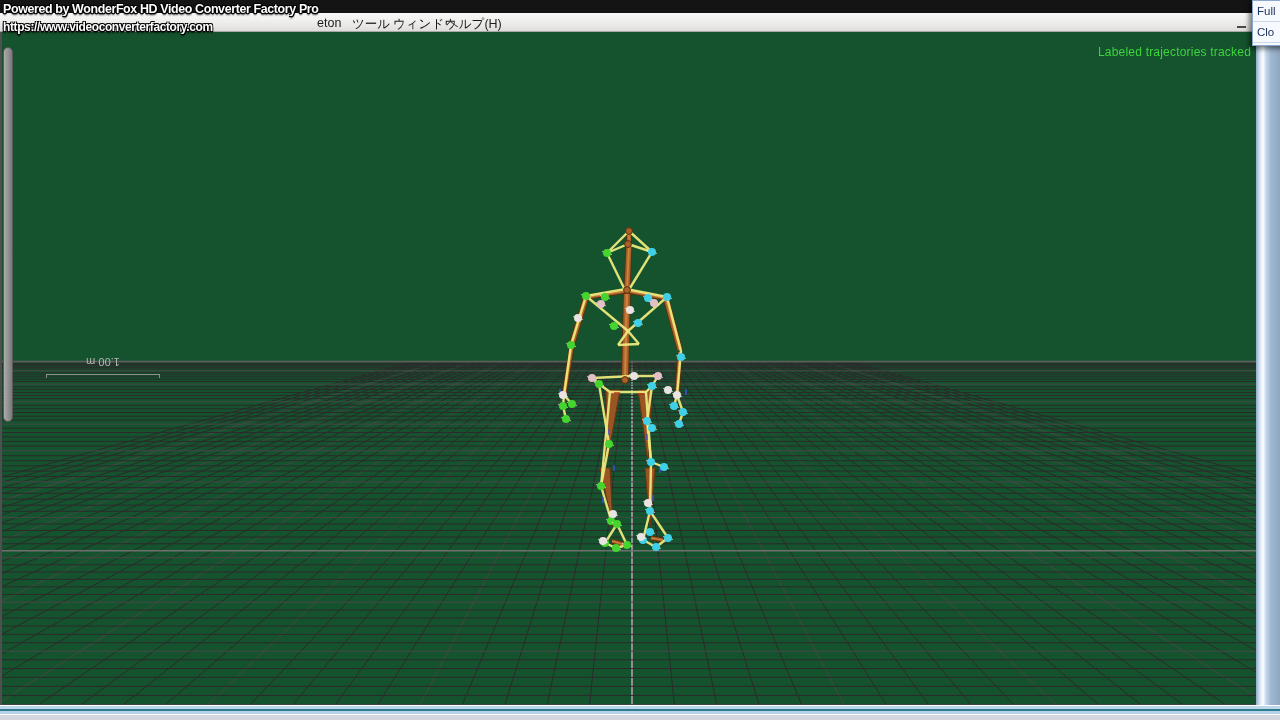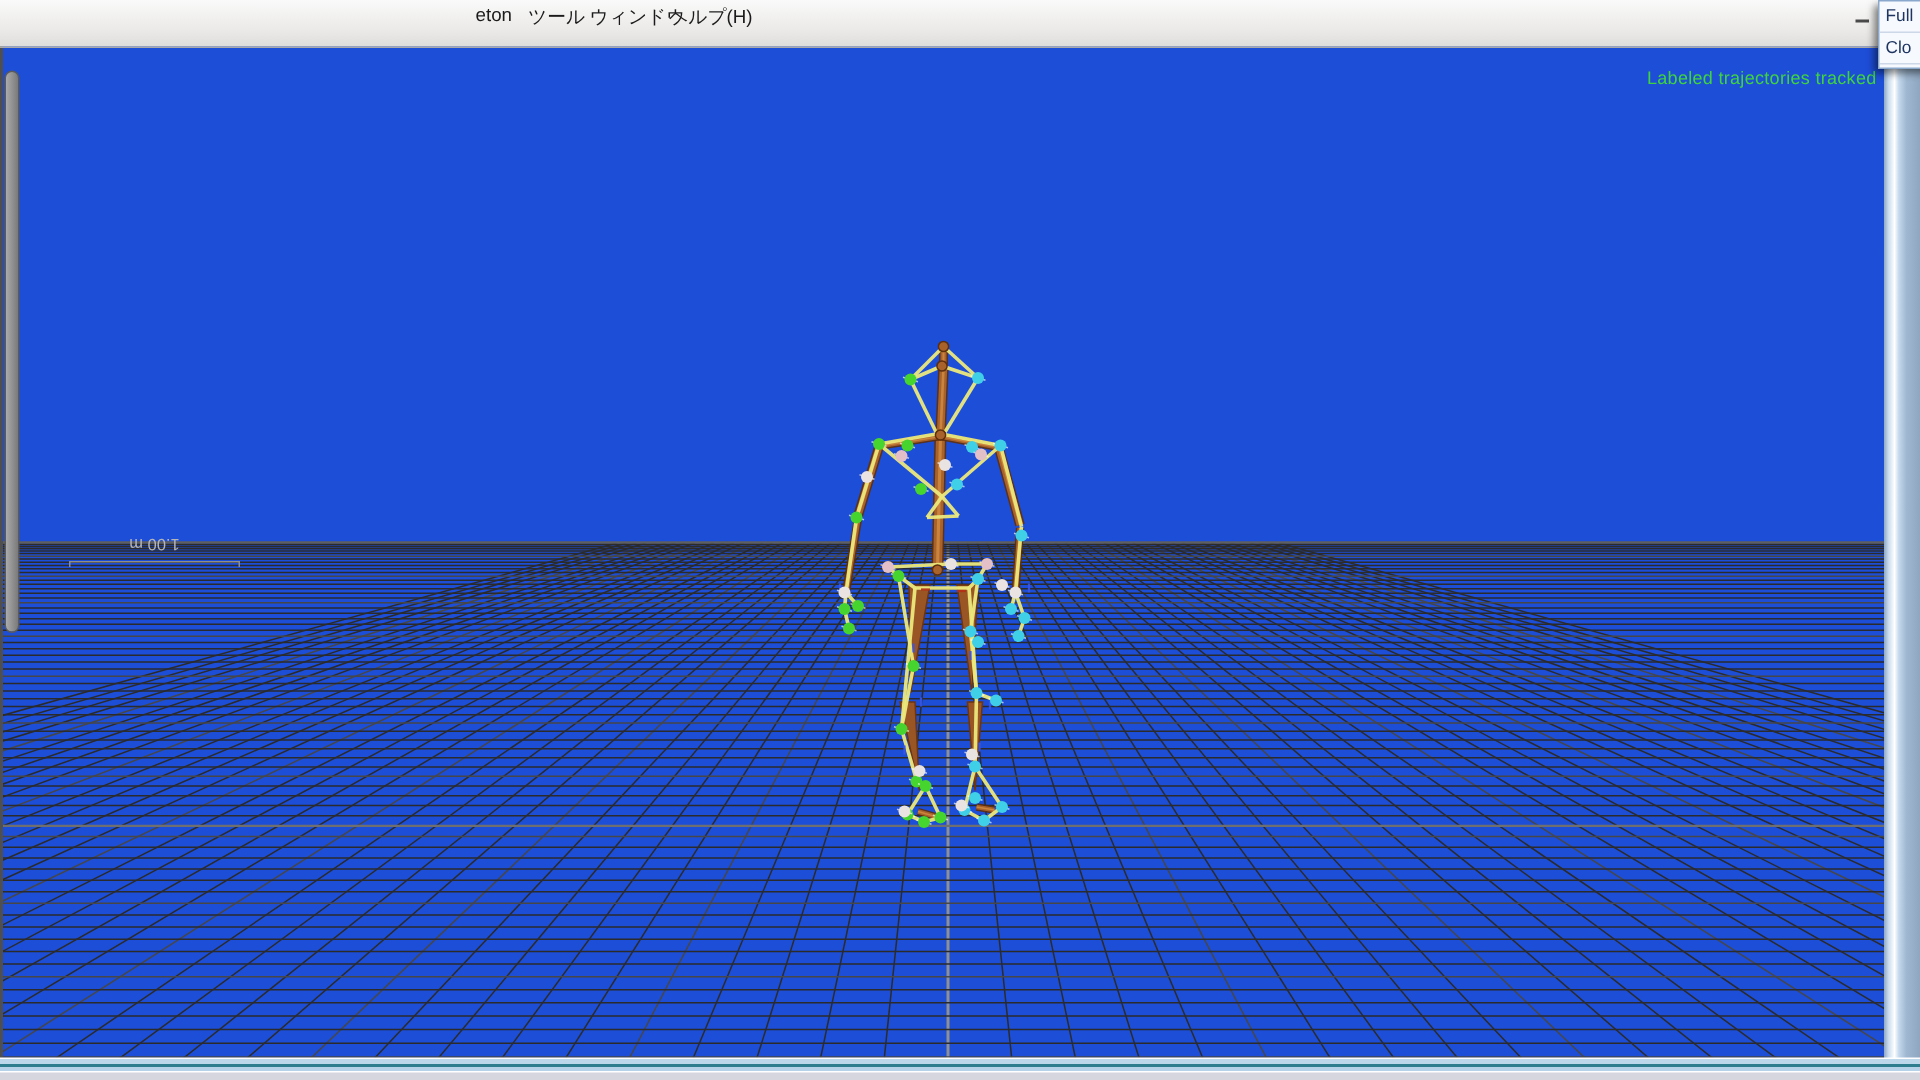--- a/index.html
+++ b/index.html
@@ -3,36 +3,36 @@
 <meta charset="utf-8">
 <style>
   * { margin:0; padding:0; box-sizing:border-box; }
   html,body { width:1280px; height:720px; overflow:hidden; background:#000; }
   .window {
     position:relative; width:1280px; height:720px; overflow:hidden;
     background:#141414; font-family:"Liberation Sans", sans-serif;
   }
   
   .menubar {
-    position:absolute; left:0; top:0; width:1280px; height:32px;
+    position:absolute; left:0; top:13px; width:1280px; height:19px;
     background:linear-gradient(#fafafa,#e9e8e6 70%,#dedddb);
     border-bottom:1px solid #a9a9a9; z-index:3;
   }
   .menu-item {
     position:absolute; top:3px; font-size:12.5px; color:#1b1b1b;
     white-space:nowrap; cursor:default;
   }
   .win-btn { position:absolute; z-index:3; }
   .btn-min { left:1235px; top:5px; width:15px; height:12px; }
   .btn-min::after { content:""; position:absolute; left:2px; bottom:2px; width:9px; height:2px; background:#4a4a4a; }
   .btn-restore { left:1254px; top:4px; width:12px; height:11px; border:2px solid #4a4a4a; background:transparent; }
   
   .viewport {
     position:absolute; left:0; top:20px; width:1280px; height:686px;
-    background:#1d4ed8; z-index:1; overflow:hidden;
+    background:#14532d; z-index:1; overflow:hidden;
   }
   .left-edge { position:absolute; left:0; top:20px; width:2px; height:686px; background:#4f4f4f; z-index:2; }
   .scene-svg { position:absolute; left:0; top:0; width:1280px; height:720px; z-index:1; pointer-events:none; }
   .status-text {
     position:absolute; top:25px; left:1098px; font-size:12px; letter-spacing:.2px;
     z-index:2; white-space:nowrap;
   }
   .scalebar { position:absolute; left:46px; top:336px; width:114px; height:20px; z-index:2; }
   .scalebar-text {
     display:block; text-align:center; font-size:11px; color:#b5b5b5;
@@ -443,20 +443,24 @@
       <span class="scalebar-tick tick-l"></span>
       <span class="scalebar-tick tick-r"></span>
     </div>
 
     <div class="frame-counter">0/48</div>
   </div>
 
   <div class="left-edge"></div>
   <div class="scroll-thumb"></div>
 
+  <div class="watermark">
+    <span class="wm-line">Powered by WonderFox HD Video Converter Factory Pro</span>
+    <span class="wm-line wm-line2">https://www.videoconverterfactory.com</span>
+  </div>
 
   <div class="right-splitter"></div>
   <div class="popup">
     <div class="popup-item">Full</div>
     <div class="popup-item">Clo</div>
   </div>
 
   <div class="timeline-bar"></div>
   <div class="bottom-strip"></div>
 

